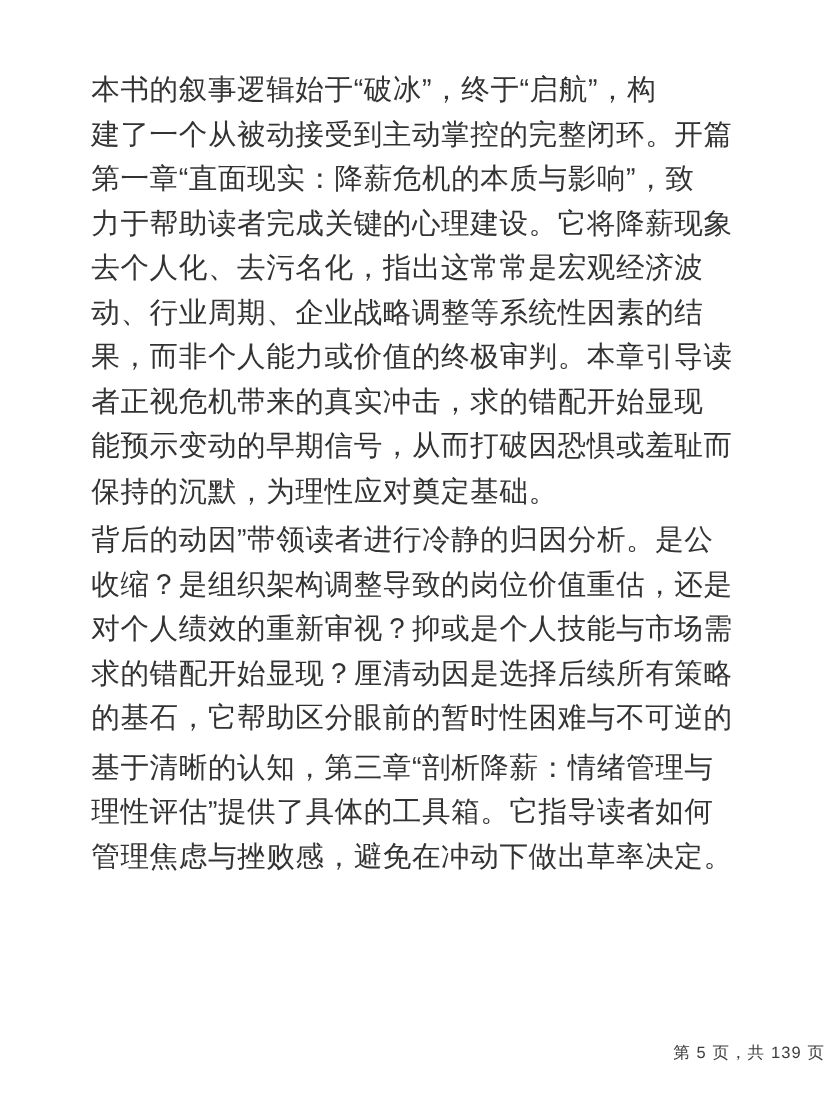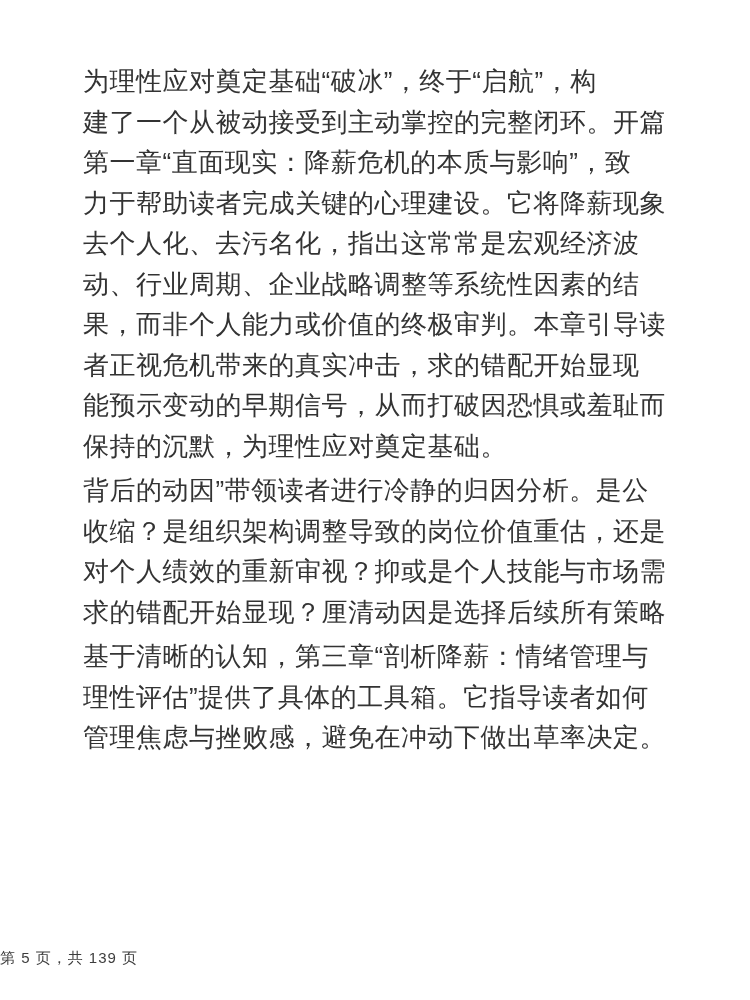--- a/index.html
+++ b/index.html
@@ -29,49 +29,50 @@
   }
   .line {
     line-height: 40.5px;
     white-space: pre;
   }
   .footer {
     position: absolute;
     left: 0;
     top: 947px;
     width: 750px;
-    text-align: left;
+    text-align: right;
     font-size: 15px;
     line-height: 22px;
     color: #3d3d3d;
     letter-spacing: 1px;
   }
 </style>
 </head>
 <body>
 
 <div class="page">
   <div class="content" id="content">
       <div class="para">
-        <div class="line">为理性应对奠定基础“破冰”，终于“启航”，构</div>
+        <div class="line">本书的叙事逻辑始于“破冰”，终于“启航”，构</div>
         <div class="line">建了一个从被动接受到主动掌控的完整闭环。开篇</div>
         <div class="line">第一章“直面现实：降薪危机的本质与影响”，致</div>
         <div class="line">力于帮助读者完成关键的心理建设。它将降薪现象</div>
         <div class="line">去个人化、去污名化，指出这常常是宏观经济波</div>
         <div class="line">动、行业周期、企业战略调整等系统性因素的结</div>
         <div class="line">果，而非个人能力或价值的终极审判。本章引导读</div>
         <div class="line">者正视危机带来的真实冲击，求的错配开始显现</div>
         <div class="line">能预示变动的早期信号，从而打破因恐惧或羞耻而</div>
         <div class="line">保持的沉默，为理性应对奠定基础。</div>
       </div>
       <div class="para">
         <div class="line">背后的动因”带领读者进行冷静的归因分析。是公</div>
         <div class="line">收缩？是组织架构调整导致的岗位价值重估，还是</div>
         <div class="line">对个人绩效的重新审视？抑或是个人技能与市场需</div>
         <div class="line">求的错配开始显现？厘清动因是选择后续所有策略</div>
+        <div class="line">的基石，它帮助区分眼前的暂时性困难与不可逆的</div>
       </div>
       <div class="para">
         <div class="line">基于清晰的认知，第三章“剖析降薪：情绪管理与</div>
         <div class="line">理性评估”提供了具体的工具箱。它指导读者如何</div>
         <div class="line">管理焦虑与挫败感，避免在冲动下做出草率决定。</div>
       </div>
     </div>
   <div class="footer">
     <span>第 5 页，共 139 页</span>
   </div>

